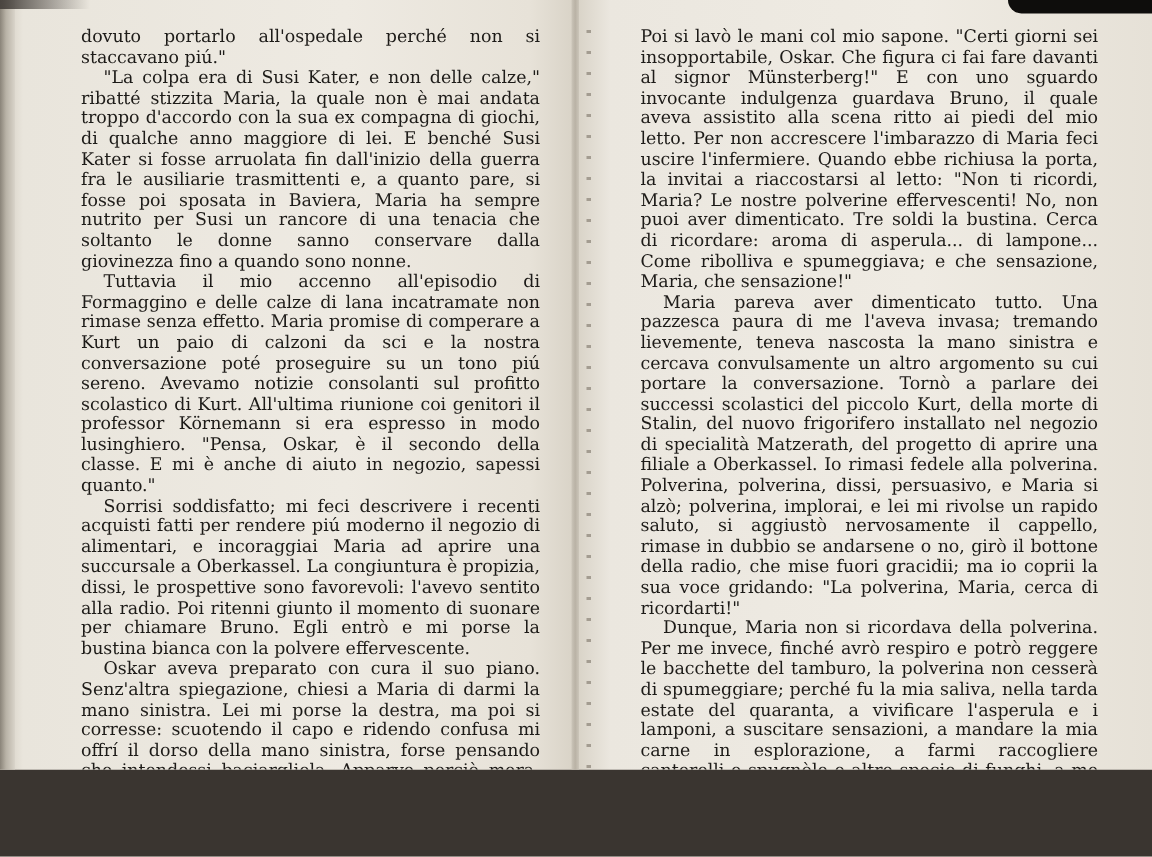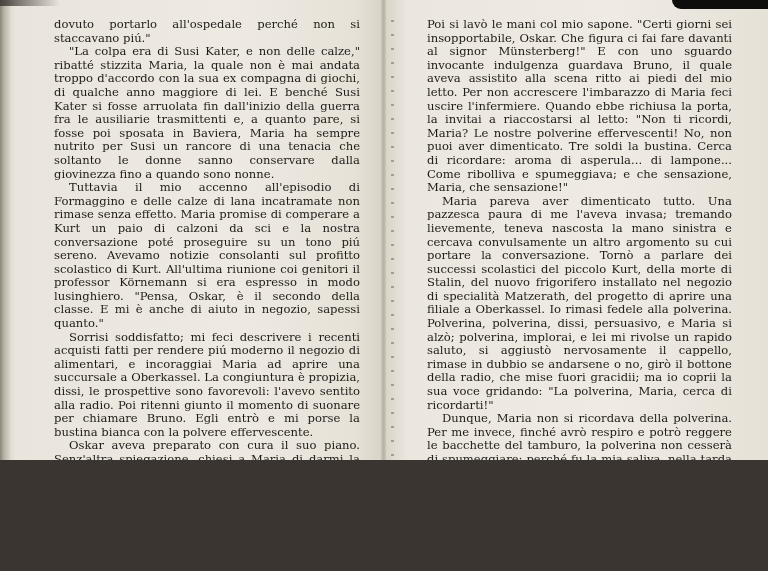--- a/index.html
+++ b/index.html
@@ -2,21 +2,21 @@
 <html><head>
   <meta charset="utf-8">
   <style>
     html, body { margin: 0; padding: 0; }
     body {
       width: 768px; height: 571px; overflow: hidden;
       background: #3a3530;
       font-family: "DejaVu Serif", "Liberation Serif", serif;
     }
     .spread {
-      position: relative; width: 768px; height: 460px;
+      position: relative; width: 768px; height: 513px;
       background: #ebe6dc;
       overflow: hidden;
     }
     .left-edge {
       position: absolute; left: 0; top: 0; width: 10px; height: 571px;
       background: linear-gradient(to right, #8a8479 0%, #b8b2a6 40%, #d9d4ca 100%);
     }
     .top-left-shadow {
       position: absolute; left: 0; top: 0; width: 60px; height: 6px;
       background: linear-gradient(to right, #4a4540, rgba(74,69,64,0));

